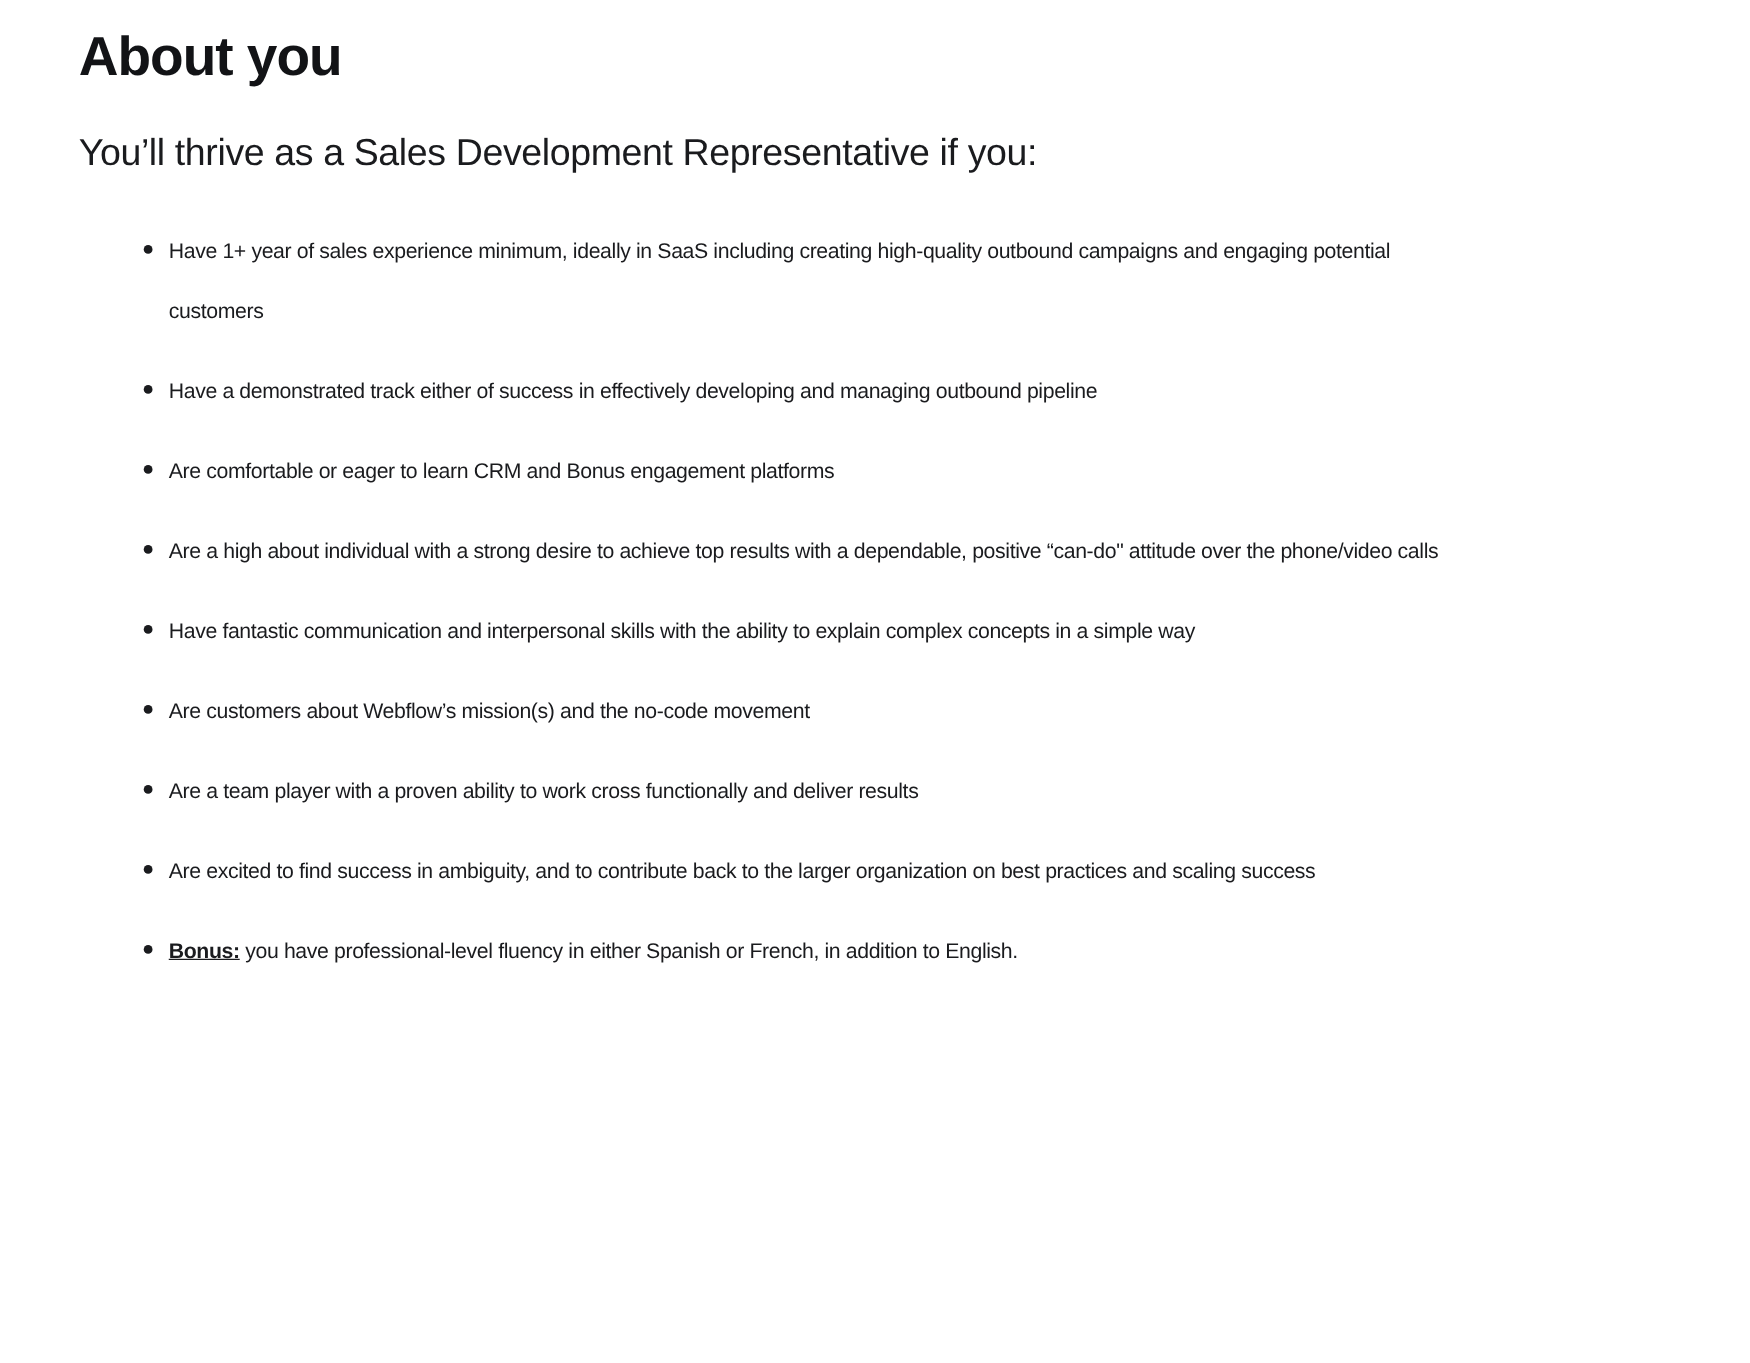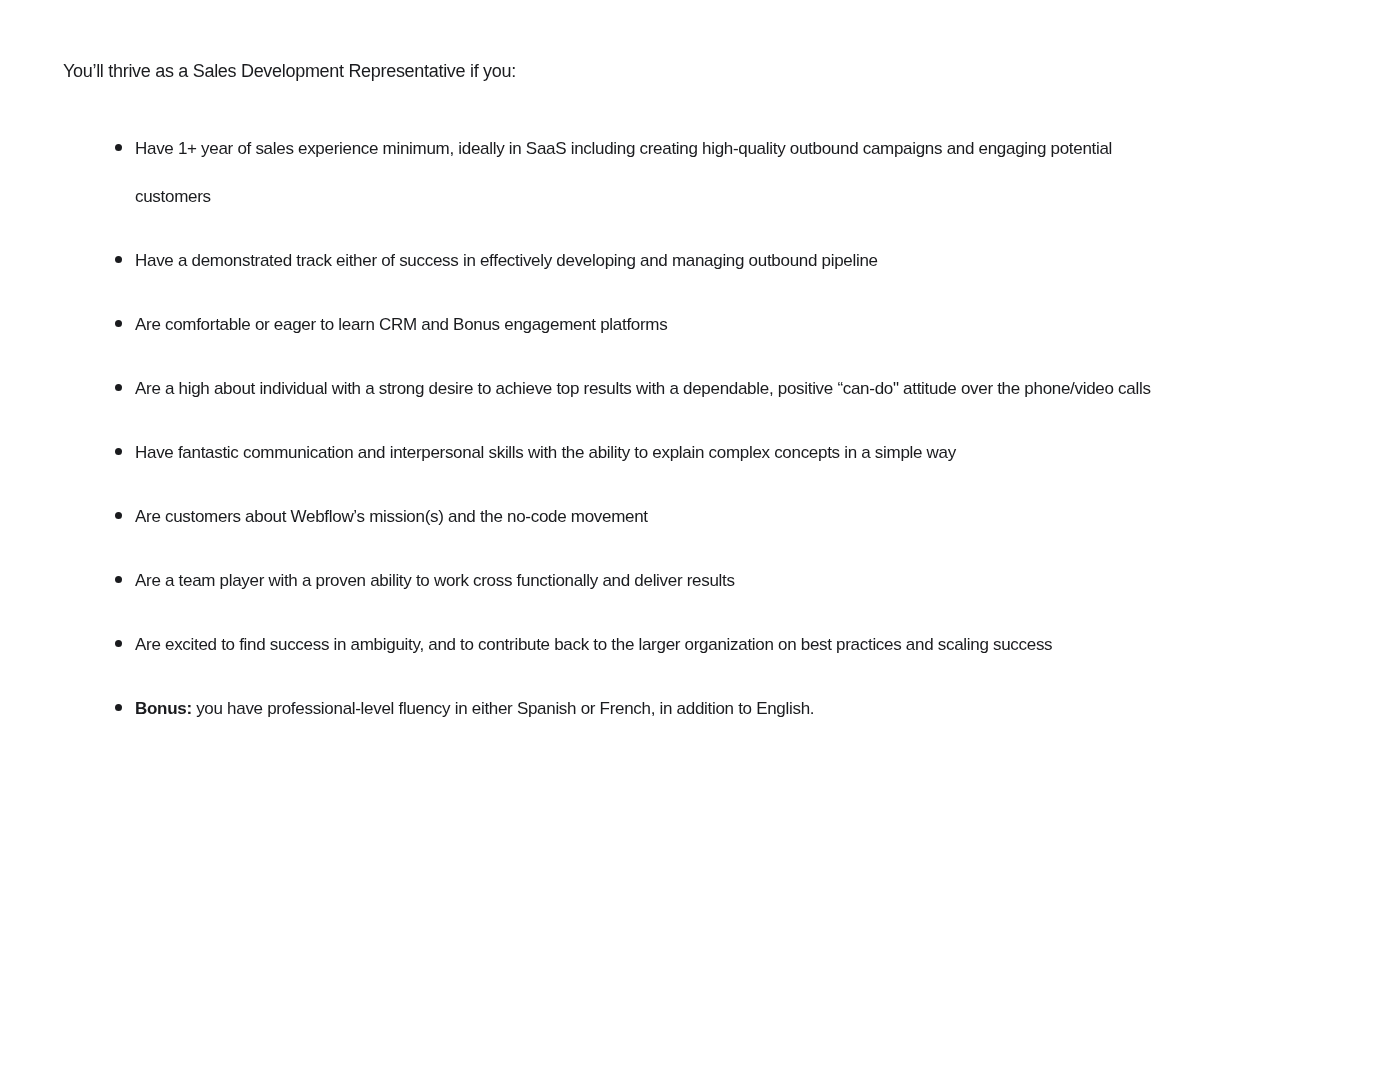--- a/index.html
+++ b/index.html
@@ -21,21 +21,21 @@
   .section-heading {
     margin: 0;
     font-size: 44px;
     line-height: 52px;
     font-weight: 700;
     letter-spacing: -0.8px;
     color: #121316;
   }
   .section-intro {
     margin: 27px 0 0 0;
-    font-size: 18px;
+    font-size: 30px;
     line-height: 48px;
     letter-spacing: -0.3px;
     color: #1a1b1e;
   }
   .requirements-list {
     margin: 28px 0 0 0;
     padding: 0 0 0 72px;
     list-style: disc outside;
     width: 1117px;
     font-size: 17px;
@@ -49,26 +49,28 @@
   }
   .requirements-list li::marker {
     font-size: 22px;
     color: #1a1b1e;
   }
   .requirements-list li:last-child {
     margin-bottom: 0;
   }
   .bold-prefix {
     font-weight: 700;
+    text-decoration: underline;
   }
 </style>
 </head>
 <body>
 
 <main class="section">
+  <h1 class="section-heading">About you</h1>
 
   <p class="section-intro">You’ll thrive as a Sales Development Representative if you:</p>
 
   <ul class="requirements-list">
     <li>
       <span>Have 1+ year of sales experience minimum, ideally in SaaS including creating high-quality outbound campaigns and engaging potential customers</span>
     </li>
     <li>
       <span>Have a demonstrated track either of success in effectively developing and managing outbound pipeline</span>
     </li>

